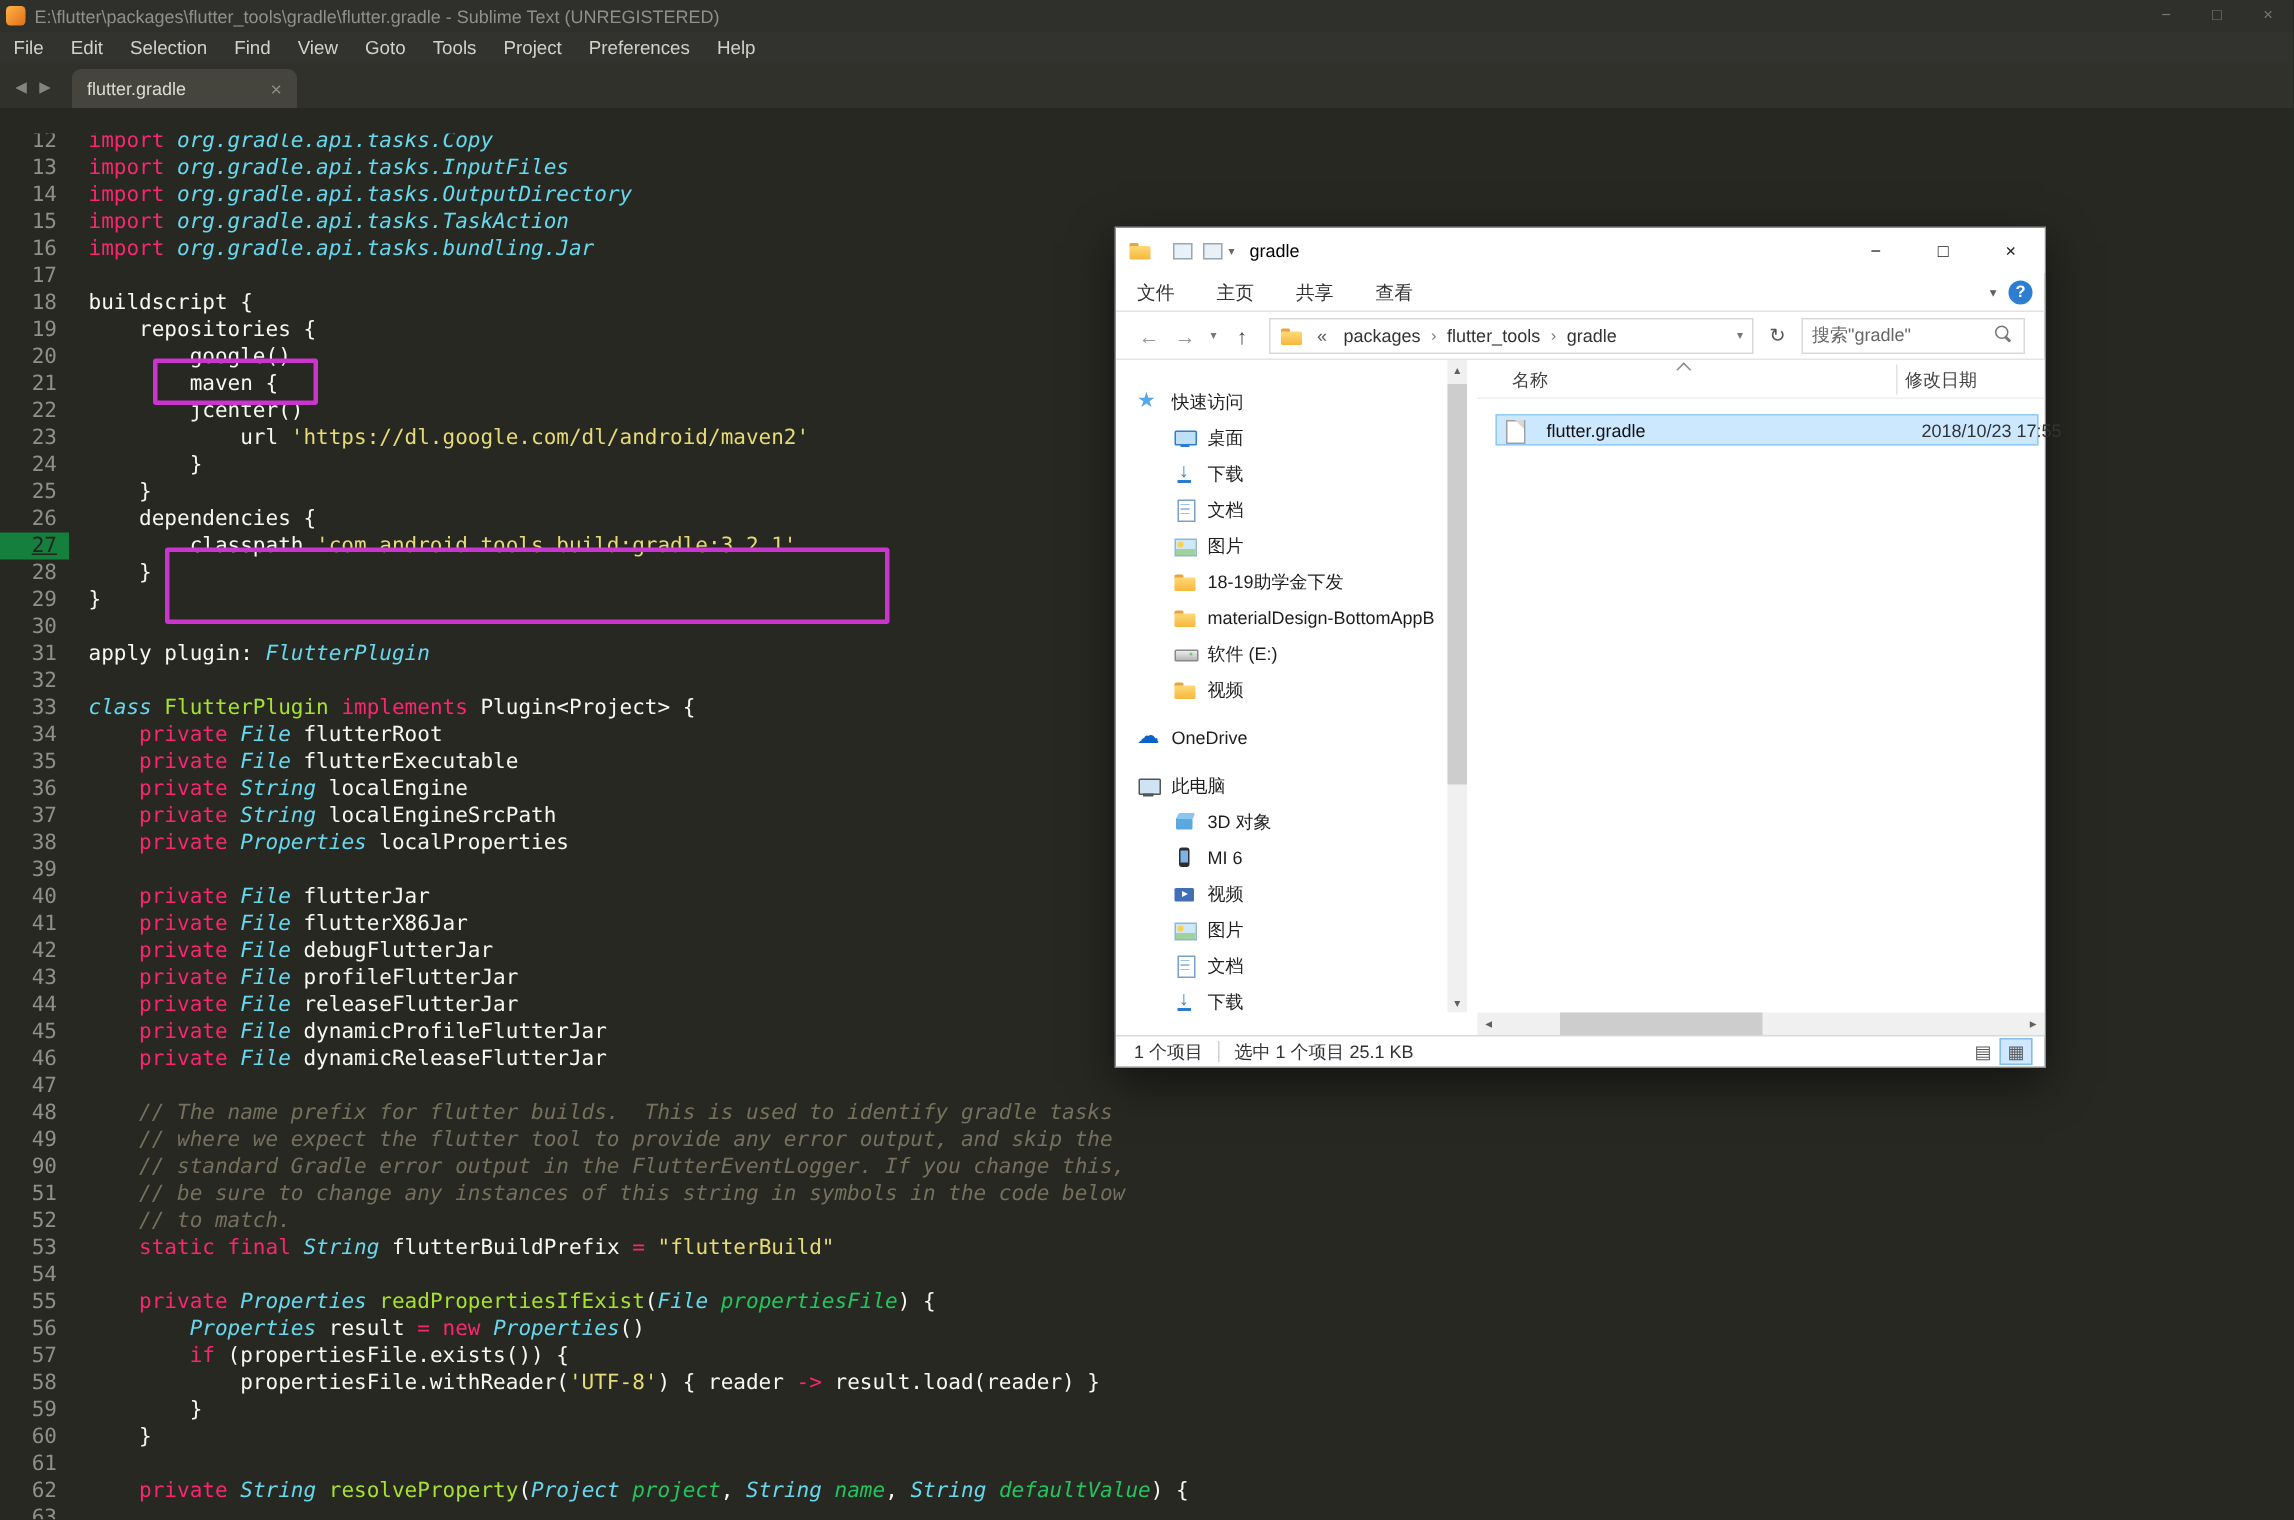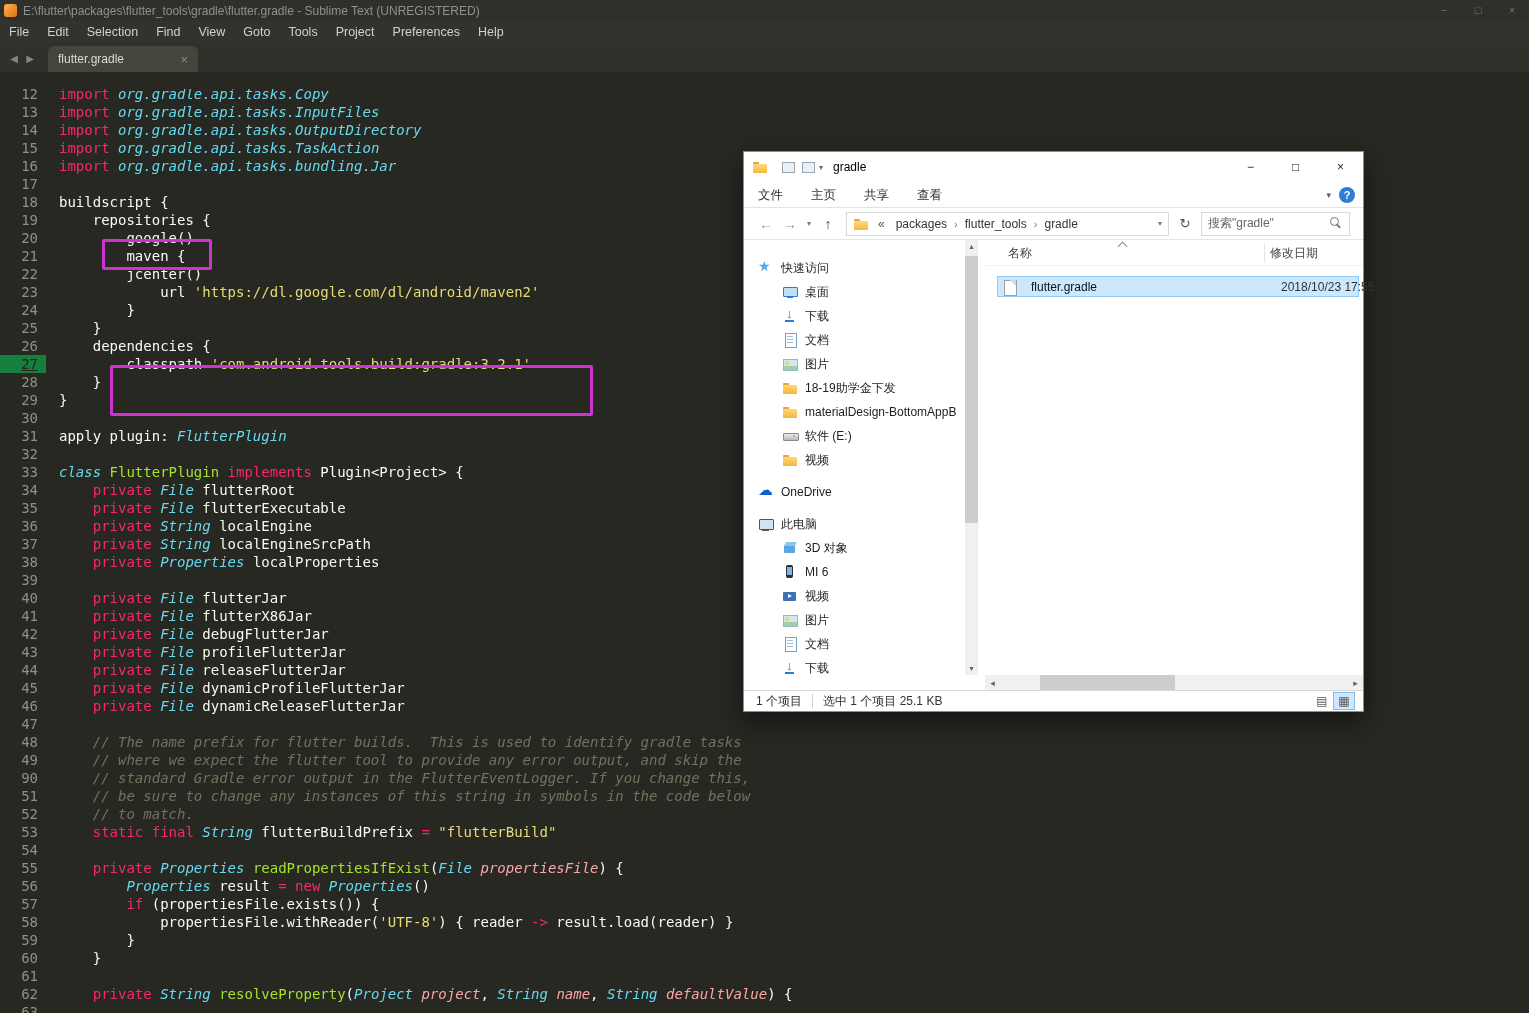--- a/index.html
+++ b/index.html
@@ -36,21 +36,21 @@
   .ln { height:18px; line-height:18px; padding-right:8px; color:#8f908a; }
   .ln-active { background:#15803d; color:#23241f;text-decoration:underline; }
   .code { margin-left:13px; }
   .cl { height:18px; line-height:18px; white-space:pre; }
   .tk-p { color:#f8f8f2; }
   .tk-k { color:#f92672; }
   .tk-t { color:#66d9ef; font-style:italic; }
   .tk-s { color:#e6db74; }
   .tk-c { color:#75715e; font-style:italic; }
   .tk-g { color:#a6e22e; }
-  .tk-o { color:#fca5a5; font-style:italic; }
+  .tk-o { color:#22c55e; font-style:italic; }
 
   .hl-box { position:absolute; border:3px solid #cb34cf; border-radius:2px; }
   .hl1 { left:102px; top:150px; width:110px; height:31px; }
   .hl2 { left:110px; top:276px; width:483px; height:51px; }
 
   
   .explorer { position:absolute; left:744px; top:152px; width:619px; height:559px; background:#fff;
     box-shadow:0 0 0 1px #898f94, 0 10px 28px rgba(0,0,0,.55); display:flex; flex-direction:column;
     font-size:12px; color:#1e1e1e; }
 

